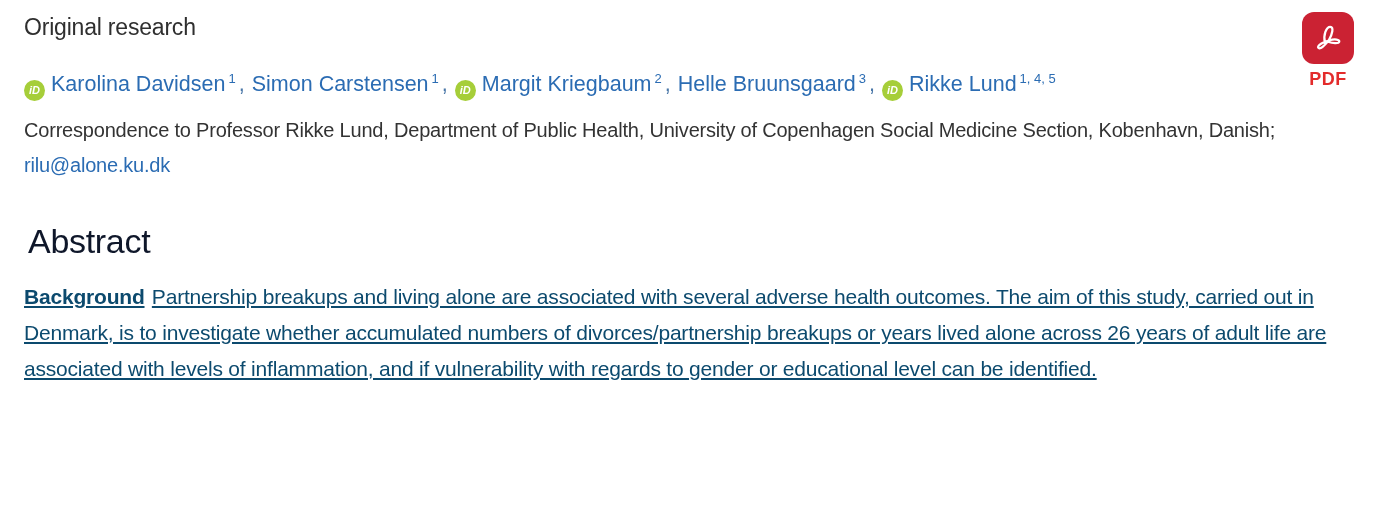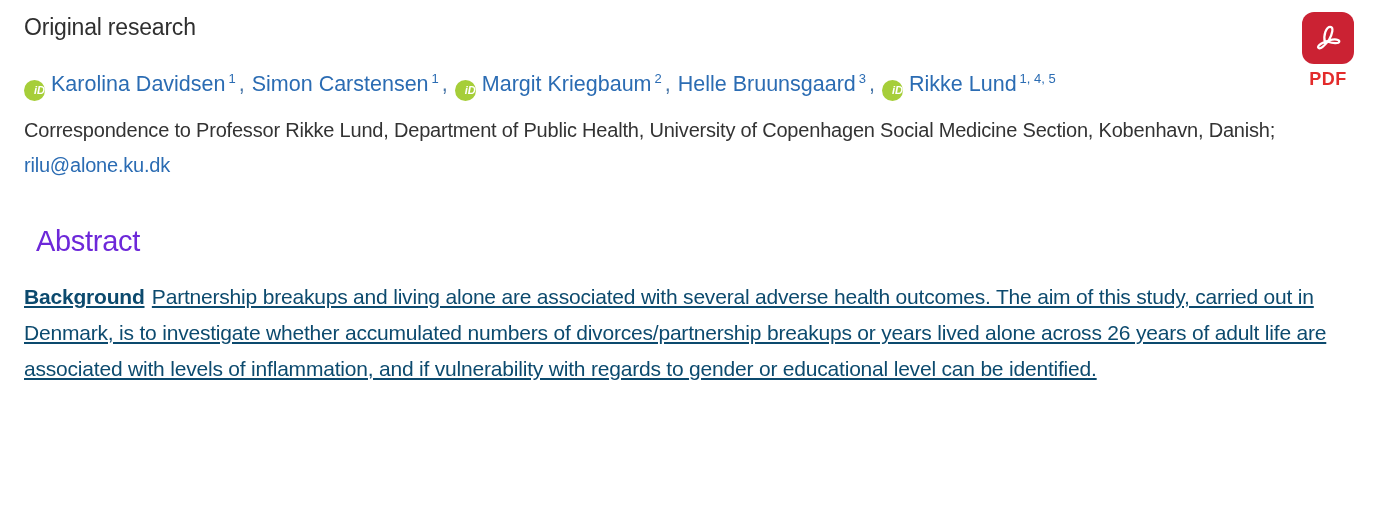--- a/index.html
+++ b/index.html
@@ -61,45 +61,45 @@
   .orcid{
     display:inline-block;
     width:21px;height:21px;
     border-radius:50%;
     background:var(--orcid-green);
     color:#ffffff;
     font-size:11px;
     font-weight:bold;
     font-style:italic;
     line-height:21px;
-    text-align:right;
+    text-align:center;
     vertical-align:-3px;
     margin-right:6px;
     cursor:pointer;
   }
   .correspondence{
     margin-top:12px;
     font-size:20px;
     line-height:35px;
     color:#333333;
     max-width:1310px;
     letter-spacing:-0.2px;
   }
   .correspondence a{
     color:var(--link);
     text-decoration:none;
     cursor:pointer;
   }
   .abstract-heading{
-    margin:40px 0 0 12px;
-    font-size:29px;
+    margin:40px 0 0 4px;
+    font-size:34px;
     line-height:36px;
     font-weight:400;
     letter-spacing:-0.3px;
-    color:#6d28d9;
+    color:#0f172a;
   }
   .abstract-body{
     margin-top:20px;
     font-size:21px;
     line-height:36px;
     letter-spacing:-0.2px;
     color:#0c4a6e;
     max-width:1330px;
     text-decoration:underline;
   }

